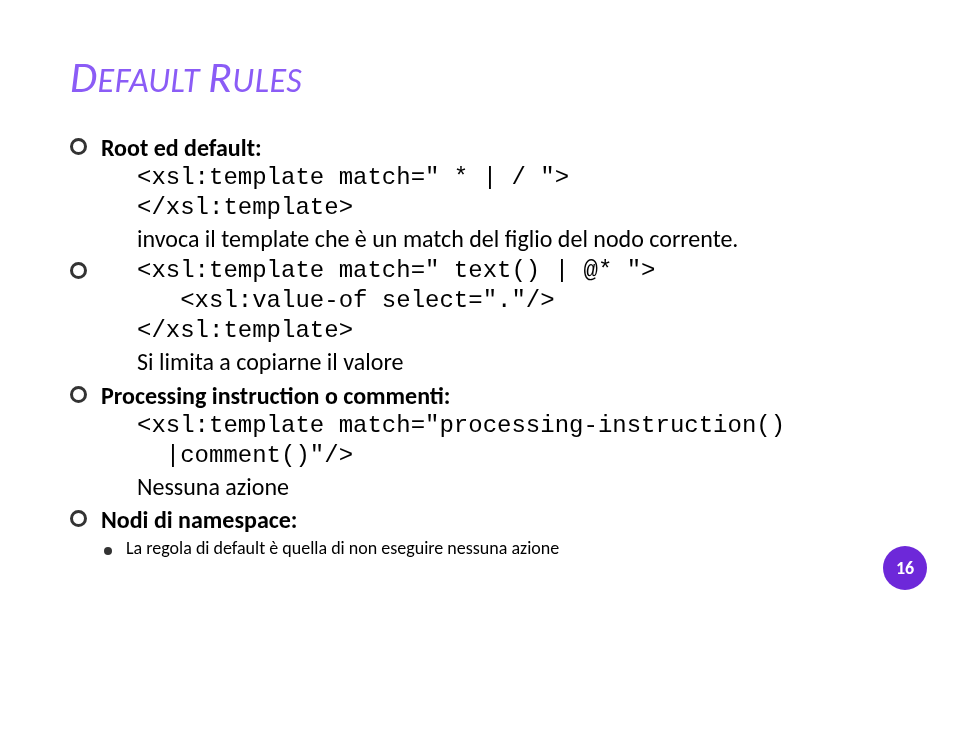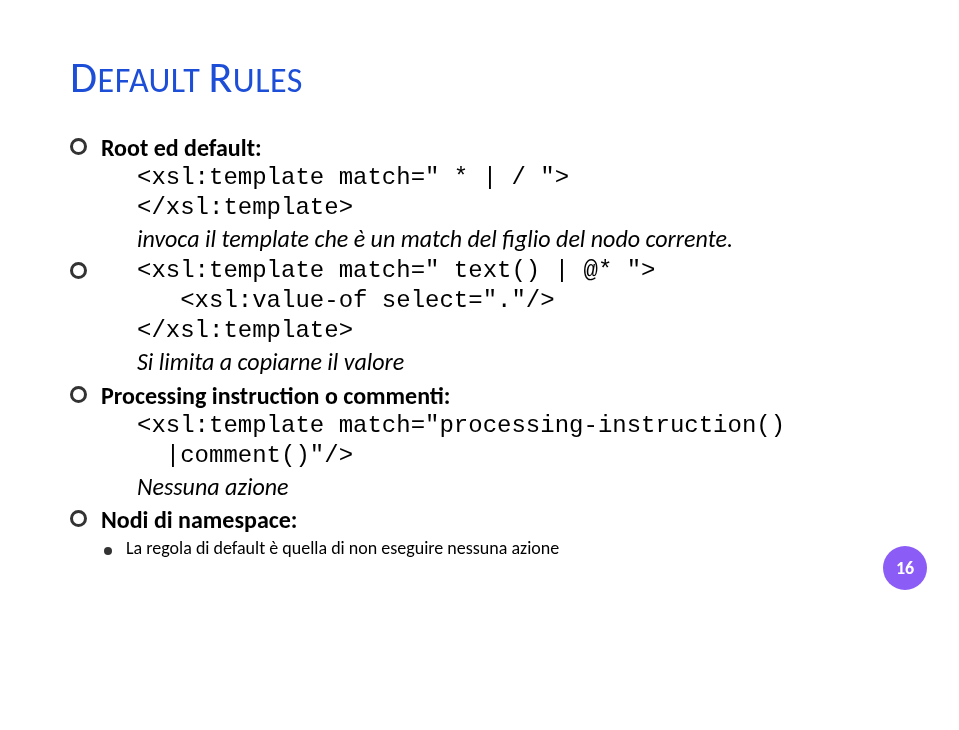--- a/index.html
+++ b/index.html
@@ -10,25 +10,26 @@
     font-family: Calibri, Arial, sans-serif;
     position: relative;
     overflow: hidden;
   }
   .slide {
     padding: 50px 70px 60px 70px;
     position: relative;
     height: 100%;
   }
   .title {
-    color: #1d4ed8;
+    color: #8b5cf6;
     font-size: 34px;
     font-weight: 400;
     margin-bottom: 28px;
     letter-spacing: 0.5px;
+    font-style: italic;
   }
   .title .cap { font-size: 44px; }
   .item {
     display: flex;
     align-items: flex-start;
     margin-bottom: 2px;
   }
   .bullet-ring {
     width: 17px;
     height: 17px;
@@ -55,28 +56,28 @@
   }
   .label { font-weight: bold; }
   .code {
     font-family: "Courier New", monospace;
     font-size: 24px;
     white-space: pre;
     color: #000;
     line-height: 1.25;
   }
   .indent1 { padding-left: 36px; }
-  .italic { font-style: italic; }
+  .italic { }
   .sub { margin-left: 34px; }
   .sub .content { font-size: 18px; }
   .pagenum {
     position: absolute;
     right: 32px;
     bottom: 140px;
-    background: #8b5cf6;
+    background: #6d28d9;
     color: #fff;
     width: 44px;
     height: 44px;
     border-radius: 50%;
     display: flex;
     align-items: center;
     justify-content: center;
     font-size: 18px;
     font-weight: bold;
   }

